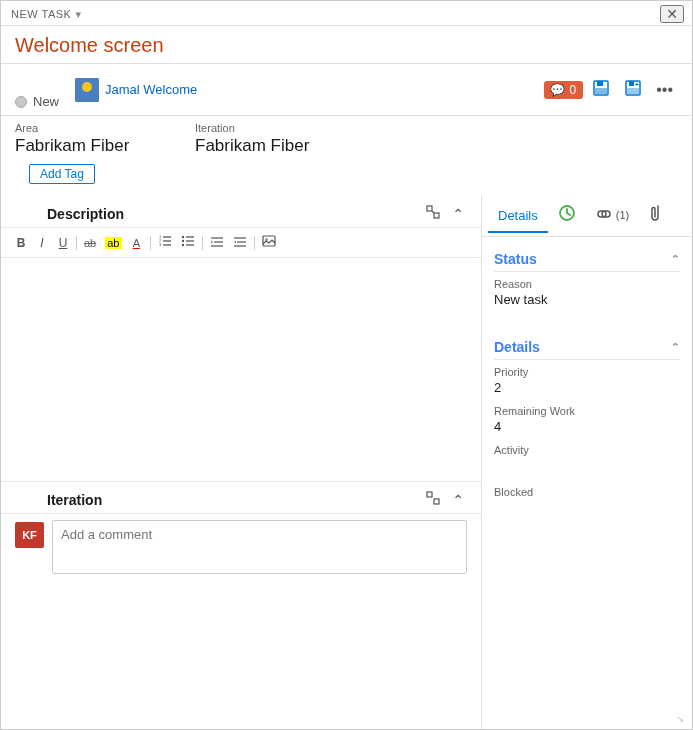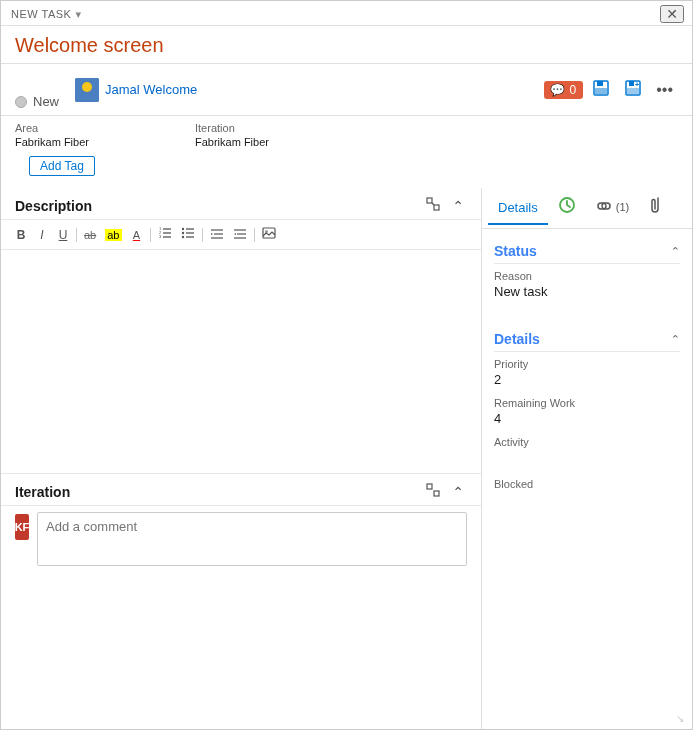--- a/index.html
+++ b/index.html
@@ -139,21 +139,21 @@
     .meta-field {
       display: flex;
       flex-direction: column;
       min-width: 180px;
     }
     .meta-label {
       font-size: 11px;
       color: #666;
     }
     .meta-value {
-      font-size: 11px;
+      font-size: 17px;
       color: #1a1a1a;
       padding: 2px 0;
     }
     .add-tag-btn {
       display: inline-block;
       border: 1px solid #0078d4;
       color: #0078d4;
       padding: 2px 10px;
       font-size: 12px;
       cursor: pointer;
@@ -183,20 +183,21 @@
       display: flex;
       align-items: center;
       justify-content: space-between;
       padding: 8px 14px 4px 14px;
       border-bottom: 1px solid #e8e8e8;
     }
     .section-title {
       font-size: 14px;
       font-weight: 600;
       color: #1a1a1a;
+      margin-left: 32px;
     }
     .section-icons {
       display: flex;
       gap: 6px;
       align-items: center;
     }
     .section-icon-btn {
       background: none;
       border: none;
       cursor: pointer;
@@ -244,21 +245,21 @@
       border-top: 1px solid #e8e8e8;
       padding-bottom: 10px;
     }
     .discussion-input-row {
       display: flex;
       align-items: flex-start;
       gap: 8px;
       padding: 6px 14px;
     }
     .user-avatar-sm {
-      width: 14px;
+      width: 29px;
       height: 26px;
       background: #c0392b;
       color: #fff;
       display: flex;
       align-items: center;
       justify-content: center;
       font-size: 11px;
       font-weight: bold;
       border-radius: 2px;
       flex-shrink: 0;

